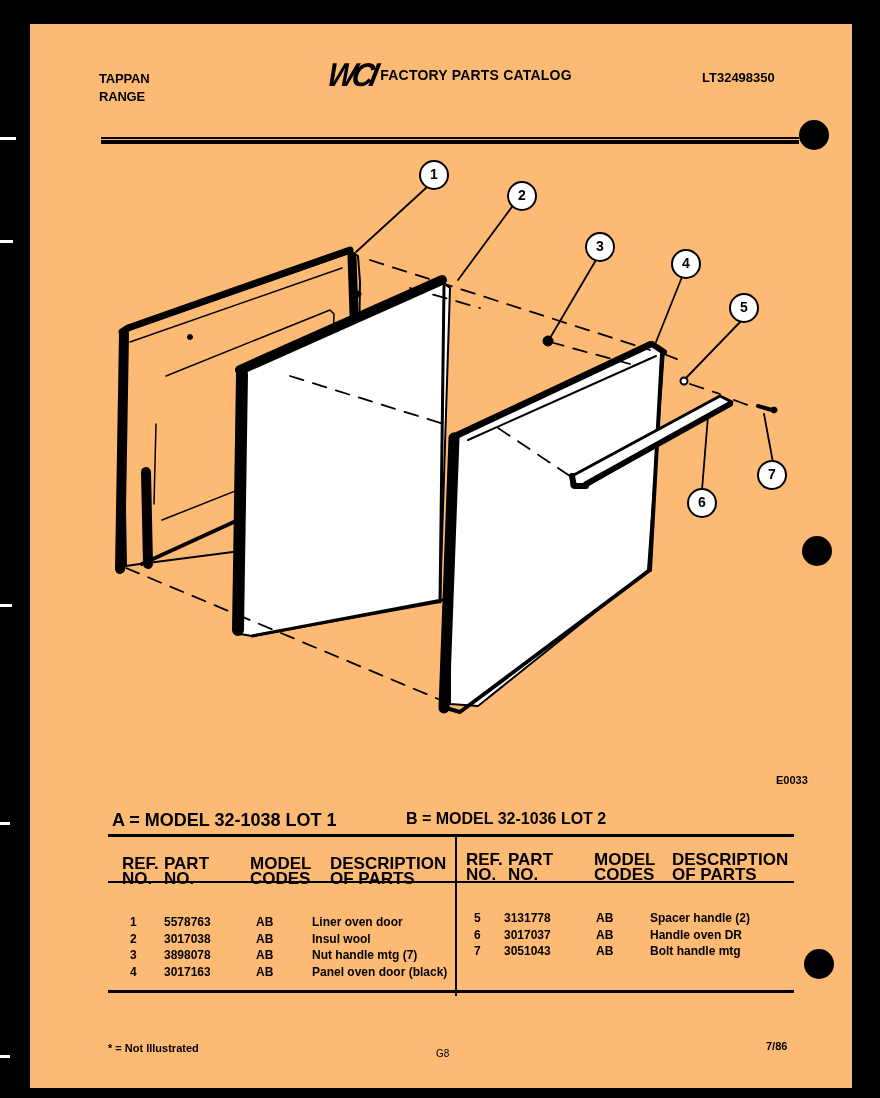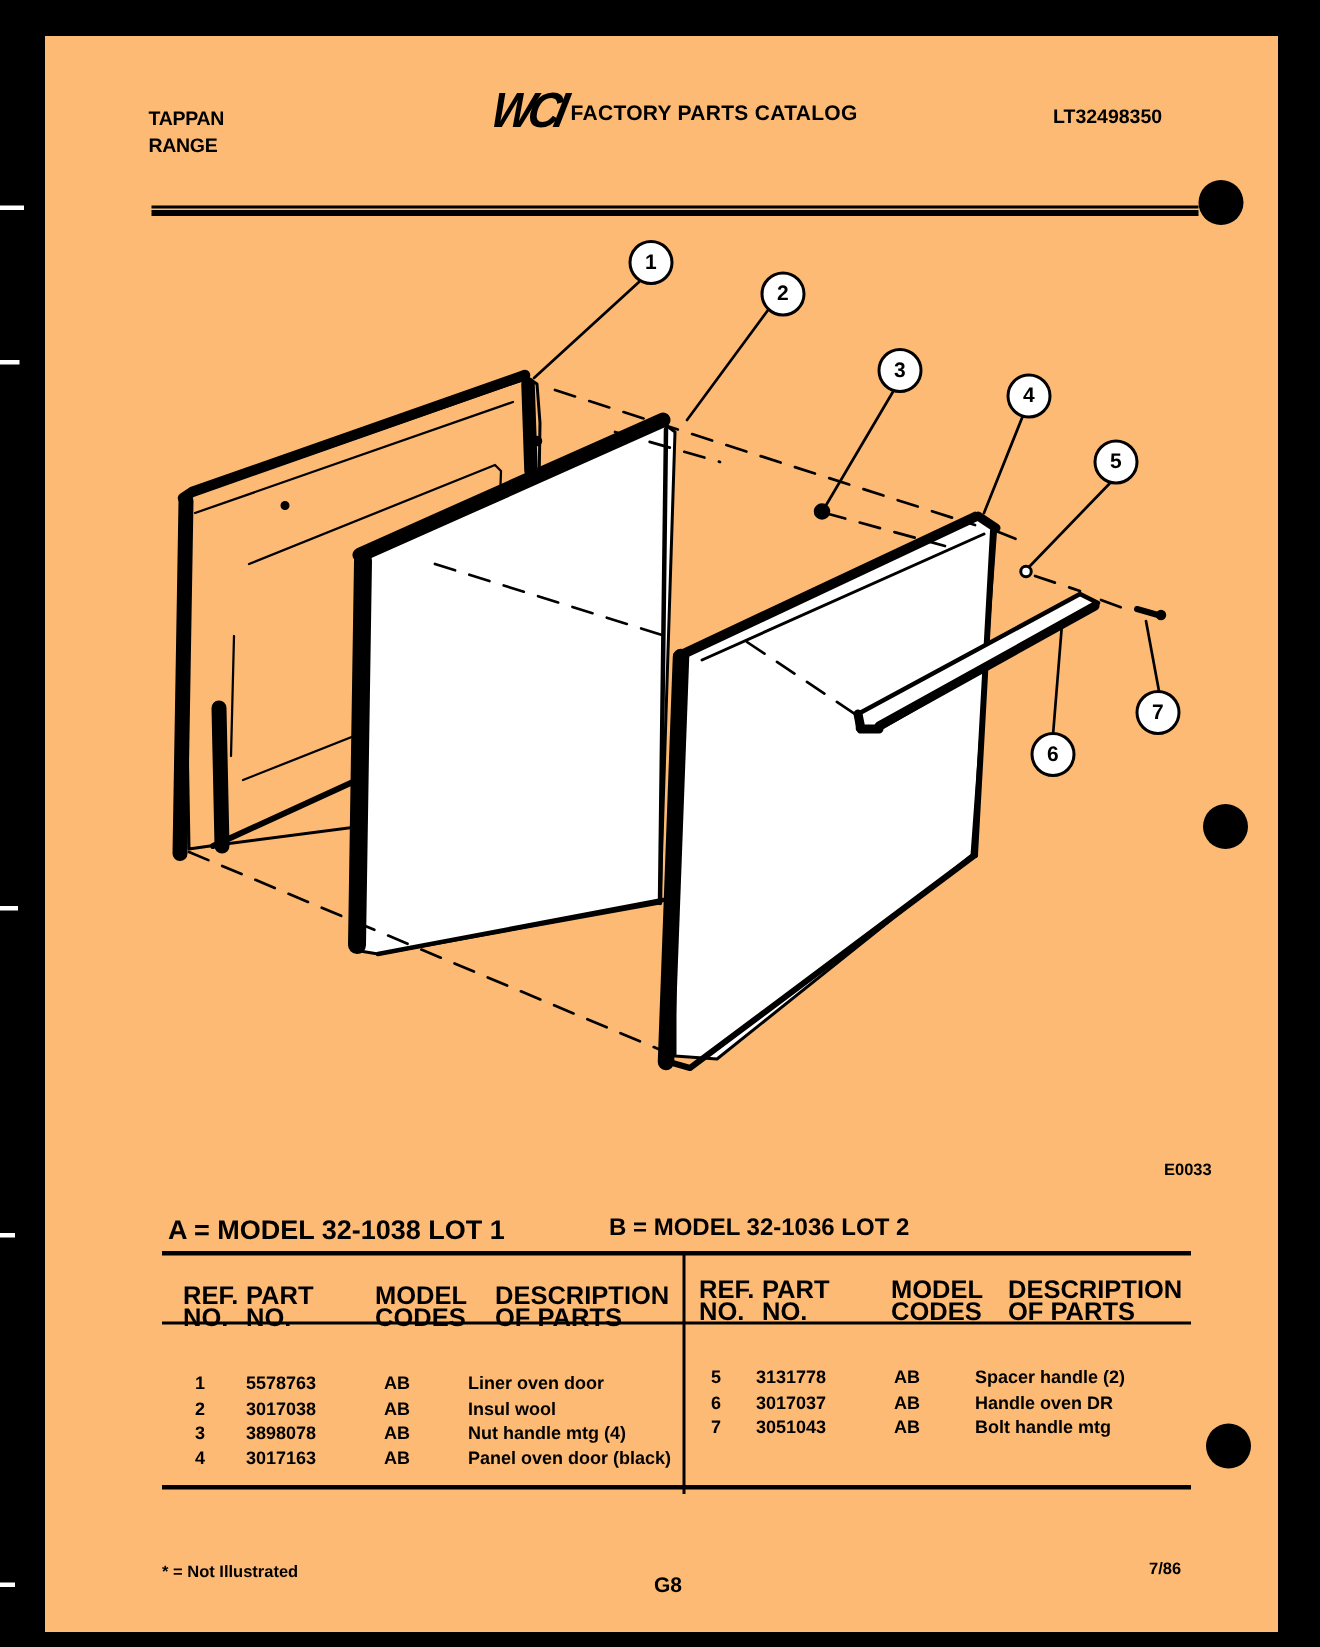--- a/index.html
+++ b/index.html
@@ -23,21 +23,21 @@
     .hole { position: absolute; width: 30px; height: 30px; border-radius: 50%; background: #000; }
     .diagram { position: absolute; left: 0; top: 0; }
     .callout-text { font-size: 14px; font-weight: bold; }
     .diag-code { left: 698px; top: 750px; font-size: 11px; font-weight: bold; margin-left: 48px; }
     .model-a { left: 82px; top: 786px; font-size: 18px; font-weight: bold; }
     .model-b { left: 376px; top: 786px; font-size: 16px; font-weight: bold; }
     .tline { position: absolute; background: #000; }
     .th { position: absolute; font-size: 17px; font-weight: bold; line-height: 15px; }
     .td { position: absolute; font-size: 12px; font-weight: bold; line-height: 16.5px; }
     .footer-note { left: 78px; top: 1018px; font-size: 11px; font-weight: bold; }
-    .page-code { left: 406px; top: 1024px; font-size: 14px; font-weight: bold; }
+    .page-code { left: 406px; top: 1024px; font-size: 10px; font-weight: normal; }
     .date { left: 736px; top: 1016px; font-size: 11px; font-weight: bold; }
   </style>
 </head>
 <body>
 
 <div class="tick" style="top:137px;width:16px;"></div>
 <div class="tick" style="top:240px;width:13px;"></div>
 <div class="tick" style="top:604px;width:12px;"></div>
 <div class="tick" style="top:822px;width:10px;"></div>
 <div class="tick" style="top:1055px;width:10px;"></div>
@@ -210,21 +210,21 @@
     </div>
     <div class="td" style="left:226px;top:890px;">
       <div>AB</div>
       <div>AB</div>
       <div>AB</div>
       <div>AB</div>
     </div>
     <div class="td" style="left:282px;top:890px;">
       <div>Liner oven door</div>
       <div>Insul wool</div>
-      <div>Nut handle mtg (4)</div>
+      <div>Nut handle mtg (7)</div>
       <div>Panel oven door (black)</div>
     </div>
 
     <div class="td" style="left:444px;top:886px;">
       <div>5</div>
       <div>6</div>
       <div>7</div>
     </div>
     <div class="td" style="left:474px;top:886px;">
       <div>3131778</div>

